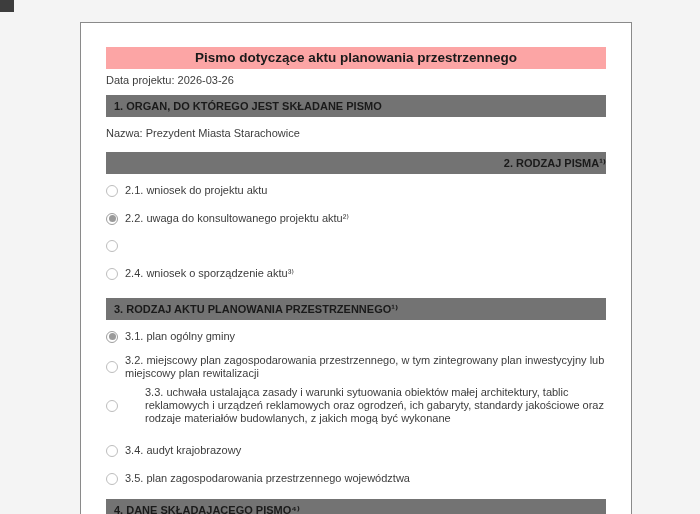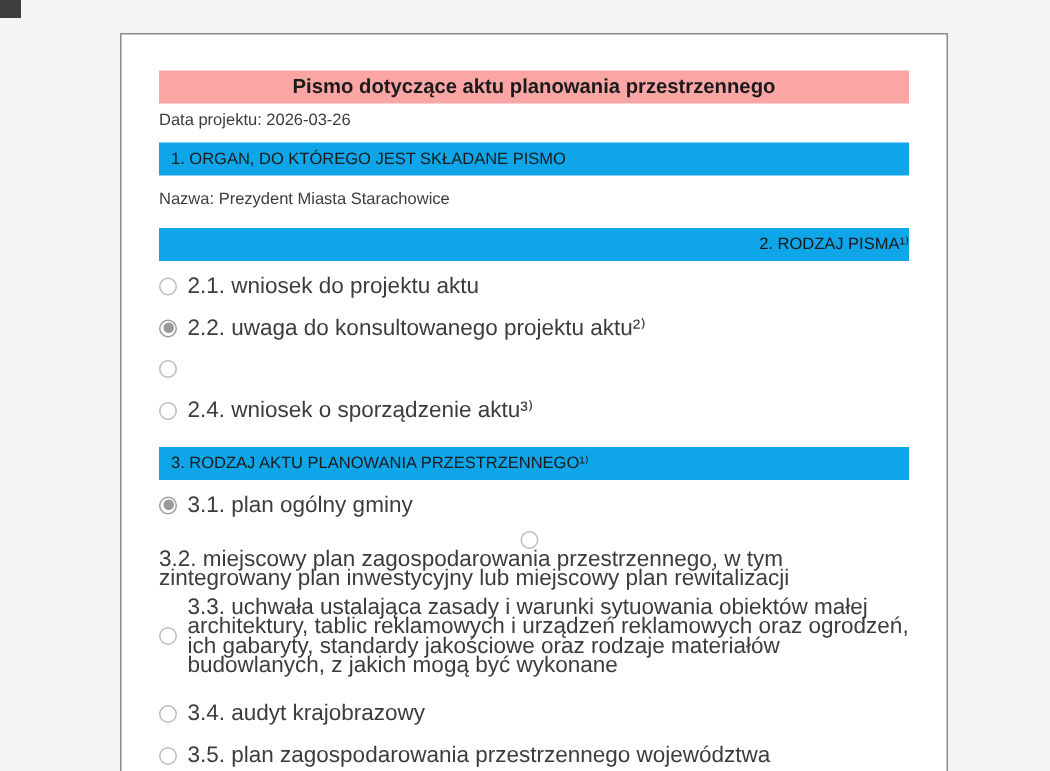--- a/index.html
+++ b/index.html
@@ -33,39 +33,39 @@
     font-size: 13.5px;
     color: #1a1a1a;
   }
   .meta-line {
     margin-top: 5px;
     font-size: 11px;
     line-height: 13px;
     color: #3c3c3c;
   }
   .section-bar {
-    background: #0ea5e9;
+    background: #737373;
     height: 22px; line-height: 22px;
-    font-weight: normal;
+    font-weight: bold;
     font-size: 11px;
     color: #1a1a1a;
     padding-left: 8px;
   }
   .sec1 { margin-top: 8px; }
   .field-line {
     margin-top: 10px;
     font-size: 11px;
     line-height: 13px;
     color: #3c3c3c;
   }
   .sec2 { margin-top: 12px; text-align: right; }
   .option {
     display: flex;
     align-items: center;
-    font-size: 15px;
+    font-size: 11px;
     line-height: 13px;
     color: #3c3c3c;
   }
   .option .radio {
     width: 12px; height: 12px;
     border: 1px solid #bdbdbd;
     border-radius: 50%;
     background: #fff;
     margin-right: 7px;
     flex: 0 0 auto;
@@ -76,22 +76,22 @@
   .option .radio.checked::after {
     content: "";
     position: absolute;
     left: 1.5px; top: 1.5px;
     width: 7px; height: 7px;
     border-radius: 50%;
     background: #9a9a9a;
   }
   .mt10 { margin-top: 10px; }
   .mt15 { margin-top: 15px; }
-  .mt11 { margin-top: 11px; flex-direction: column; }
-  .mt6  { margin-top: 6px; }
+  .mt11 { margin-top: 11px; }
+  .mt6  { margin-top: 6px; gap: 20px; }
   .mt7  { margin-top: 19px; }
   .sec3 { margin-top: 18px; }
   .sec4 { margin-top: 14px; }
 </style>
 </head>
 <body>
 
 <div class="corner-artifact"></div>
 
 <div class="page">

